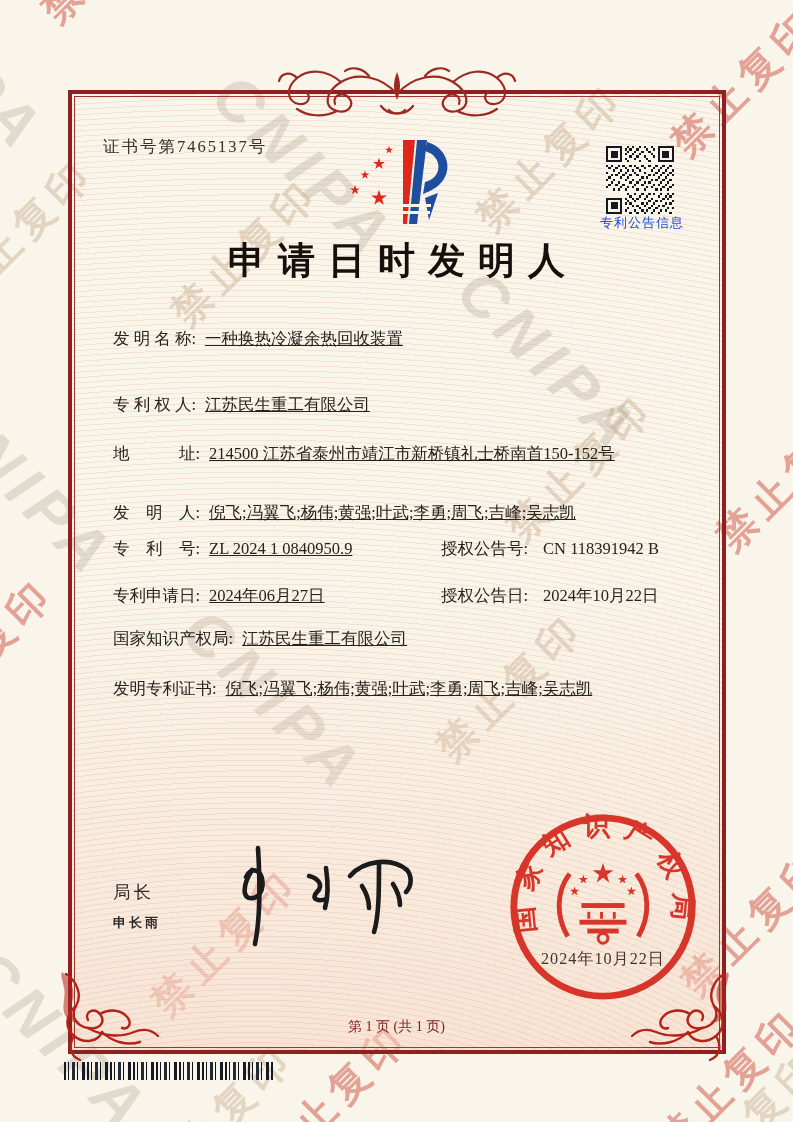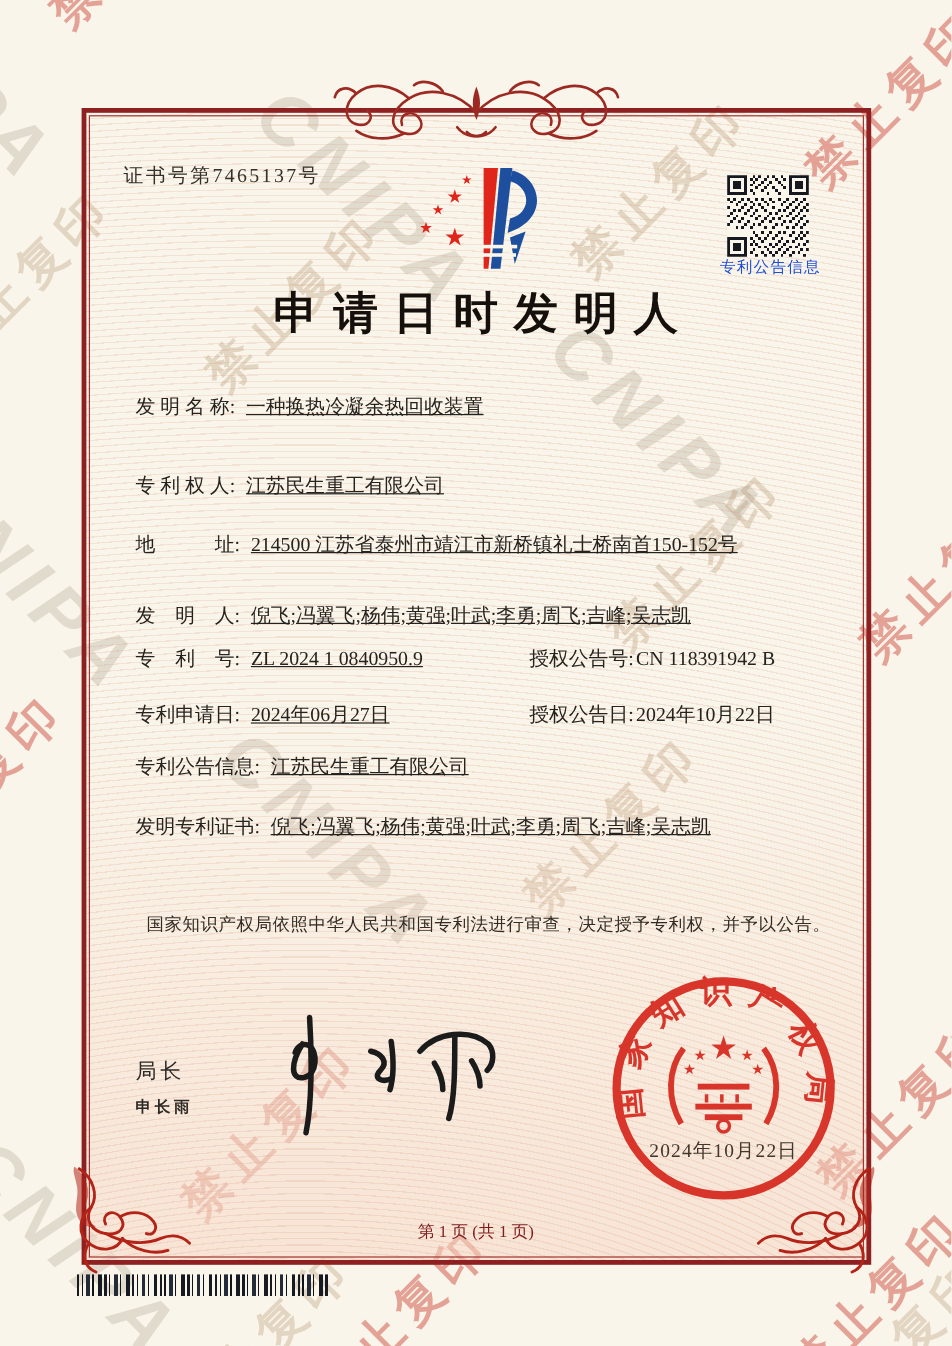--- a/index.html
+++ b/index.html
@@ -38,21 +38,21 @@
   }
   .title {
     position:absolute; left:0; top:236px; width:793px; text-align:center;
     font-size:37px; font-weight:700; letter-spacing:13px; padding-left:13px;
     color:#15100c;
   }
   
   .row { position:absolute; left:113px; font-size:16.5px; white-space:nowrap; color:#26221e; }
   .row .val { margin-left:9px;text-decoration:underline; }
   .row-col2 { position:absolute; left:441px; font-size:16.5px; white-space:nowrap; color:#26221e; }
-  .row-col2 .val { margin-left:2px; }
+  .row-col2 .val { margin-left:15px; }
   
   .statement {
     position:absolute; left:92px; top:756px; width:614px;
     font-size:14.5px; line-height:30px; color:#322c24; letter-spacing:0.5px;
   }
   .statement .l1 { text-indent:30px; }
   
   .signer-title { position:absolute; left:113px; top:880px; font-size:17.5px; letter-spacing:3px; }
   .signer-name  { position:absolute; left:113px; top:914px; font-size:13px; letter-spacing:3px;font-weight:bold; }
   .signature    { position:absolute; left:212px; top:840px; }
@@ -224,28 +224,27 @@
     <div class="row-col2" style="top:538px">
       <span class="lab">授权公告号:</span><span class="val">CN 118391942 B</span>
     </div>
     <div class="row" style="top:585px">
       <span class="lab">专利申请日:</span><span class="val">2024年06月27日</span>
     </div>
     <div class="row-col2" style="top:585px">
       <span class="lab">授权公告日:</span><span class="val">2024年10月22日</span>
     </div>
     <div class="row" style="top:628px">
-      <span class="lab">专利公告信息:</span><span class="val">江苏民生重工有限公司</span>
+      <span class="lab">国家知识产权局:</span><span class="val">江苏民生重工有限公司</span>
     </div>
     <div class="row" style="top:678px">
       <span class="lab">发明专利证书:</span><span class="val">倪飞;冯翼飞;杨伟;黄强;叶武;李勇;周飞;吉峰;吴志凯</span>
     </div>
 
     <div class="statement">
-      <div class="l1">国家知识产权局依照中华人民共和国专利法进行审查，决定授予专利权，并予以公告。</div>
     </div>
 
     <div class="signer-title">局长</div>
     <div class="signer-name">申长雨</div>
 
     <svg class="signature" width="215" height="112" viewBox="0 0 215 112">
       <g stroke="#1b1b1b" stroke-width="4.6" fill="none" stroke-linecap="round" stroke-linejoin="round">
         <path d="M40,30 C30,46 30,60 41,58 C53,56 53,35 45,31 C40,29 36,32 34,37"></path>
         <path d="M46,8 C48,40 48,80 43,104"></path>
         <path d="M97,36 C106,38 112,45 105,52 C98,59 107,62 114,59"></path>

